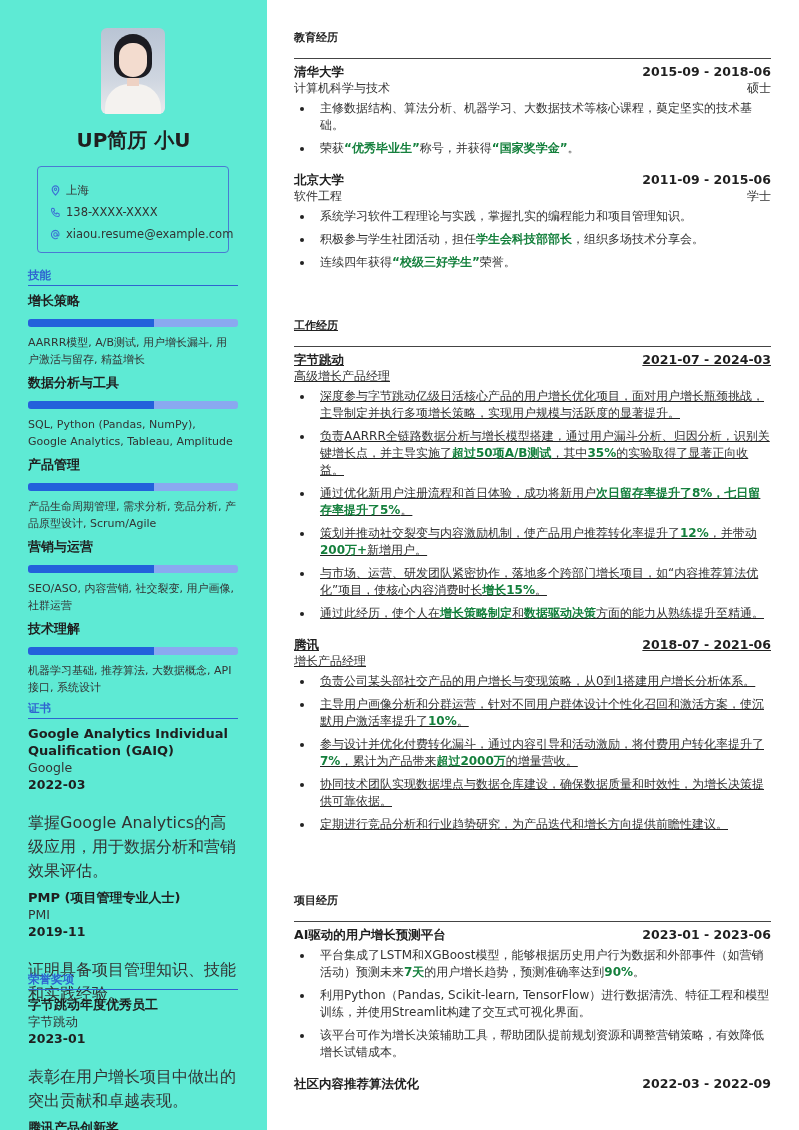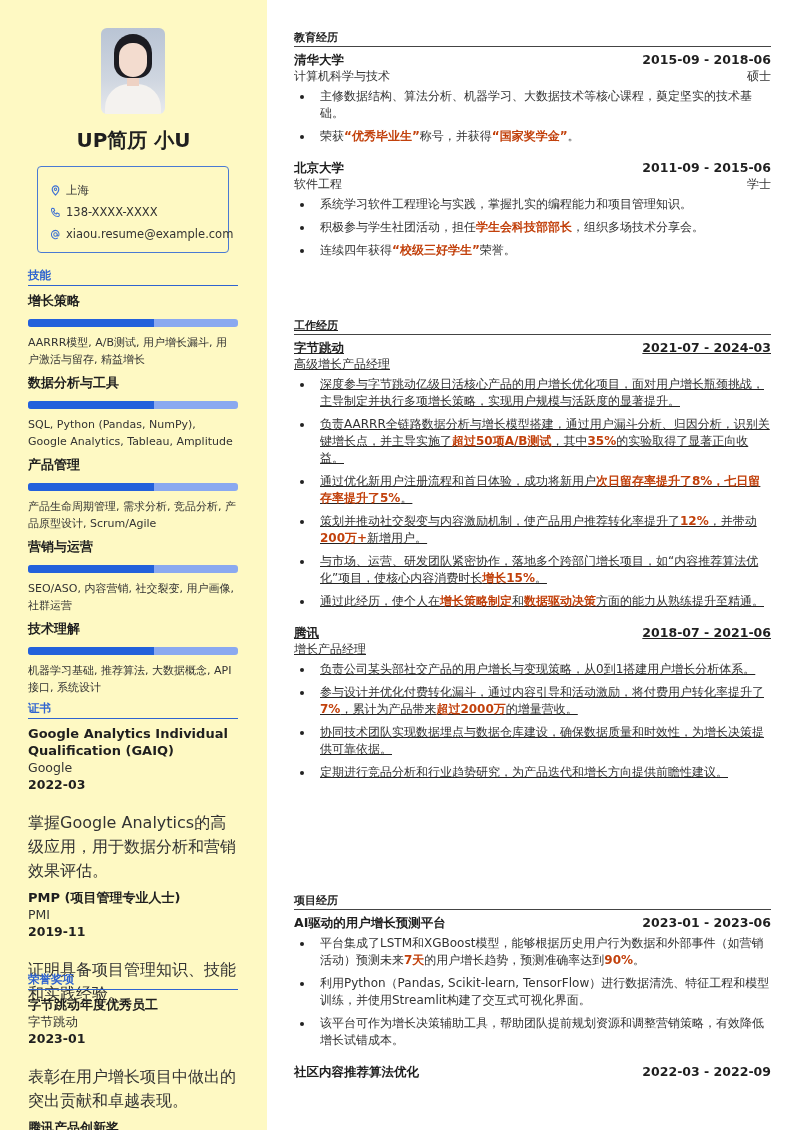--- a/index.html
+++ b/index.html
@@ -1,19 +1,19 @@
 <!DOCTYPE html>
 <html><head>
 <meta charset="utf-8">
 <style>
   * { box-sizing: border-box; margin: 0; padding: 0; }
   html, body { width: 799px; height: 1130px; overflow: hidden; background: #ffffff; }
   body { font-family: "DejaVu Sans", "Liberation Sans", sans-serif; color: #222; position: relative; }
 
-  .sidebar { position: absolute; left: 0; top: 0; width: 267px; height: 1130px; background: #fef9c3; padding: 0 29px 0 28px; }
+  .sidebar { position: absolute; left: 0; top: 0; width: 267px; height: 1130px; background: #5eead4; padding: 0 29px 0 28px; }
   .photo { position: absolute; left: 101px; top: 28px; width: 64px; height: 86px; border-radius: 6px; overflow: hidden; background: linear-gradient(180deg,#b9c4d4 0%,#cfd6e0 60%,#e8eaee 100%); }
   .photo .hair { position: absolute; left: 13px; top: 6px; width: 38px; height: 44px; border-radius: 19px 19px 14px 14px; background: #1c1c22; }
   .photo .face { position: absolute; left: 18px; top: 15px; width: 28px; height: 34px; border-radius: 14px 14px 15px 15px; background: #f3dccf; }
   .photo .neck { position: absolute; left: 26px; top: 46px; width: 12px; height: 12px; background: #eed2c4; }
   .photo .body { position: absolute; left: 4px; top: 56px; width: 56px; height: 34px; border-radius: 24px 24px 0 0; background: #f4f2ef; }
   .name { position: absolute; left: 0; width: 267px; top: 127px; text-align: center; font-size: 20px; font-weight: bold; color: #1f1f1f; }
 
   .contact { position: absolute; left: 37px; top: 166px; width: 192px; height: 87px; border: 1.5px solid #4a7ad3; border-radius: 4px; padding: 12px 0 0 12px; }
   .contact-row { display: flex; align-items: center; height: 22px; font-size: 11.5px; color: #333; }
   .contact-row svg { width: 11px; height: 11px; margin-right: 5px; flex: none; }
@@ -24,27 +24,27 @@
   .skill-bar { position: relative; height: 8px; border-radius: 3px; background: #8aa9f0; margin-top: 9px; }
   .skill-bar-fill { position: absolute; left: 0; top: 0; height: 8px; border-radius: 3px 0 0 3px; background: #2361db; }
   .skill-desc { font-size: 11px; line-height: 17px; color: #333; margin-top: 7px; }
 
   .cert-title { font-size: 13px; font-weight: bold; color: #1f1f1f; line-height: 17px; margin-top: 6px; }
   .cert-org { font-size: 12.5px; color: #333; line-height: 17px; }
   .cert-date { font-size: 12.5px; font-weight: bold; color: #1f1f1f; line-height: 17px; }
   .cert-desc { font-size: 16px; color: #333; line-height: 24px; margin-top: 18px; }
 
   .main { position: absolute; left: 294px; top: 0; width: 477px; }
-  .main-sec-title { font-size: 11px; font-weight: bold; color: #222; padding-bottom: 1px; border-bottom: 1.2px solid #444; }
+  .main-sec-title { font-size: 11px; font-weight: bold; color: #222; padding-bottom: 13px; border-bottom: 1.2px solid #444; }
   .entry-head { display: flex; justify-content: space-between; align-items: baseline; font-size: 12.5px; font-weight: bold; color: #1f1f1f; line-height: 17px; margin-top: 4px; }
   .entry-sub { display: flex; justify-content: space-between; font-size: 12px; color: #333; line-height: 16px; text-align: right; }
   ul.bullets { list-style: none; margin-top: 4px; }
   ul.bullets li { position: relative; padding-left: 26px; font-size: 12px; line-height: 17px; color: #333; margin-bottom: 6px; }
   ul.bullets li::before { content: ""; position: absolute; left: 6px; top: 7px; width: 4px; height: 4px; border-radius: 50%; background: #222; }
-  ul.bullets li b { color: #c2410c; text-align: center; }
+  ul.bullets li b { color: #15803d; text-align: center; }
 </style>
 </head>
 <body>
 
 <aside class="sidebar">
   <div class="photo">
     <div class="body"></div>
       <div class="neck"></div>
       <div class="hair"></div>
       <div class="face"></div>
@@ -201,20 +201,21 @@
     <div style="margin-top:14px;">
       <div class="entry-head">
           <span>腾讯</span>
           <span>2018-07 - 2021-06</span>
         </div>
       <div class="entry-sub">
           <span>增长产品经理</span>
         </div>
       <ul class="bullets">
           <li>负责公司某头部社交产品的用户增长与变现策略，从0到1搭建用户增长分析体系。</li>
+          <li>主导用户画像分析和分群运营，针对不同用户群体设计个性化召回和激活方案，使沉默用户激活率提升了<b>10%</b>。</li>
           <li>参与设计并优化付费转化漏斗，通过内容引导和活动激励，将付费用户转化率提升了<b>7%</b>，累计为产品带来<b>超过2000万</b>的增量营收。</li>
           <li>协同技术团队实现数据埋点与数据仓库建设，确保数据质量和时效性，为增长决策提供可靠依据。</li>
           <li>定期进行竞品分析和行业趋势研究，为产品迭代和增长方向提供前瞻性建议。</li>
         </ul>
     </div>
   </section>
 
   <section style="position:absolute; top:893px; left:0; width:477px;">
     <div class="main-sec-title">项目经历</div>
     <div>

